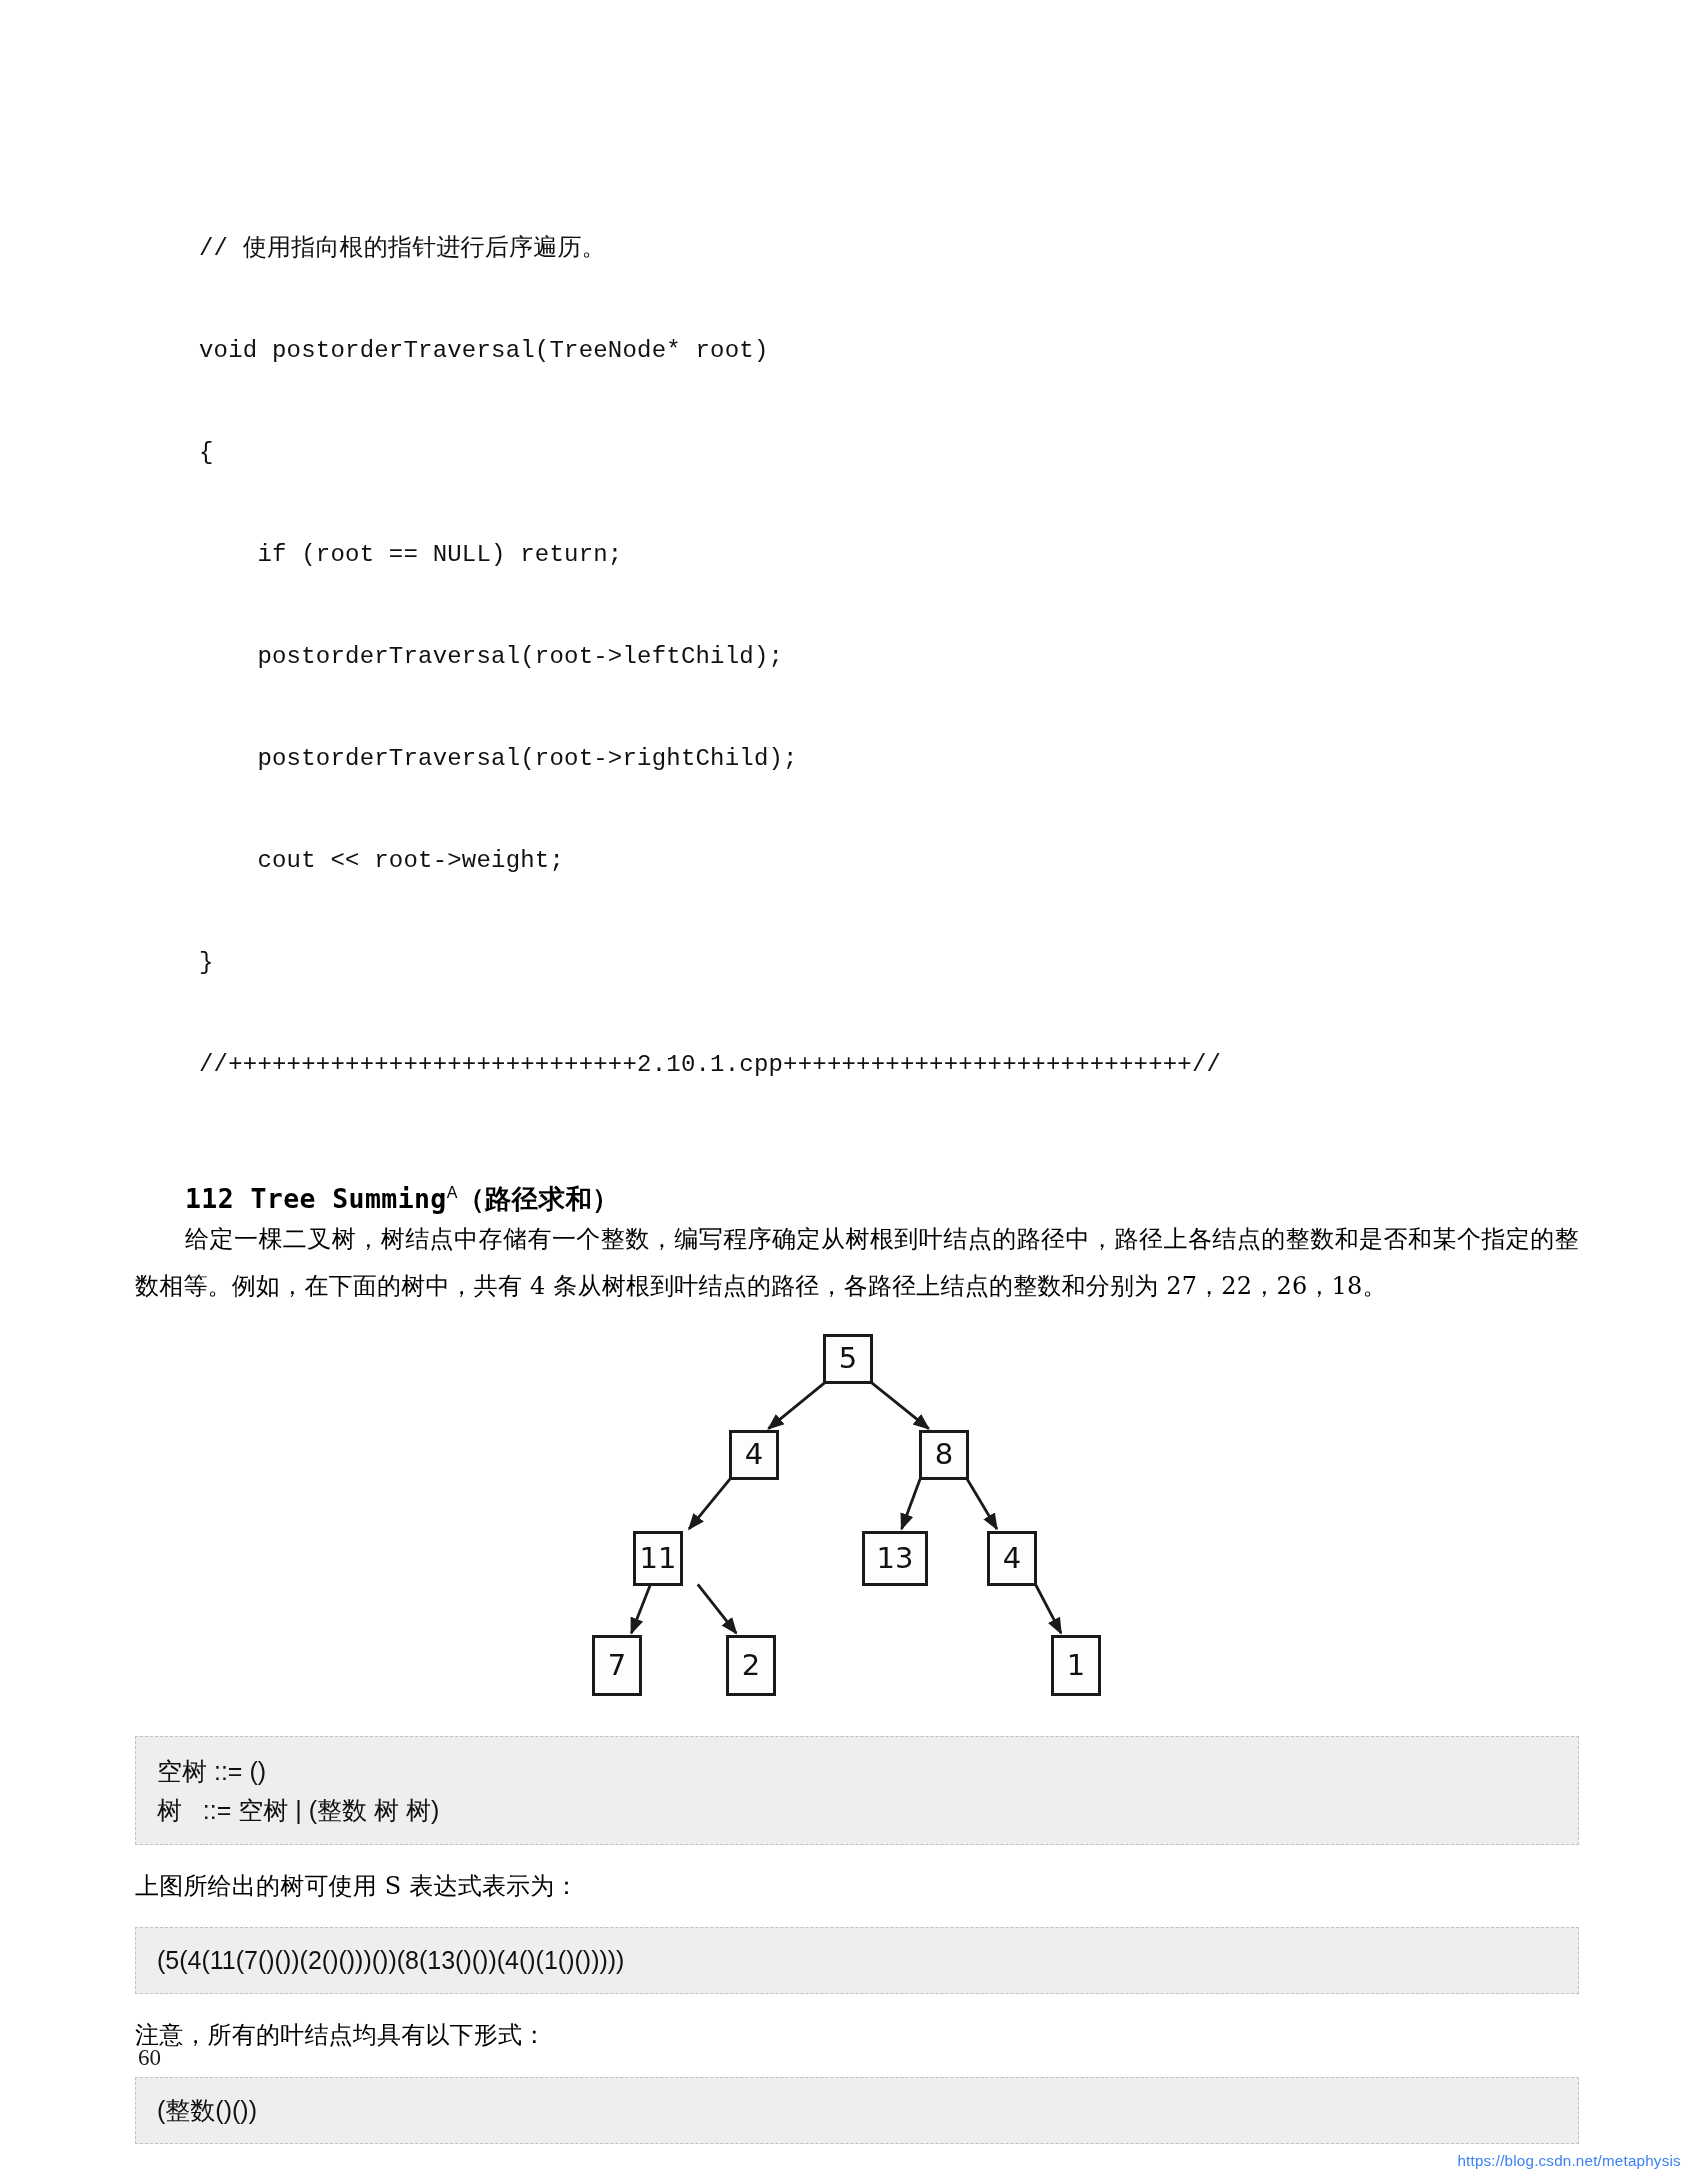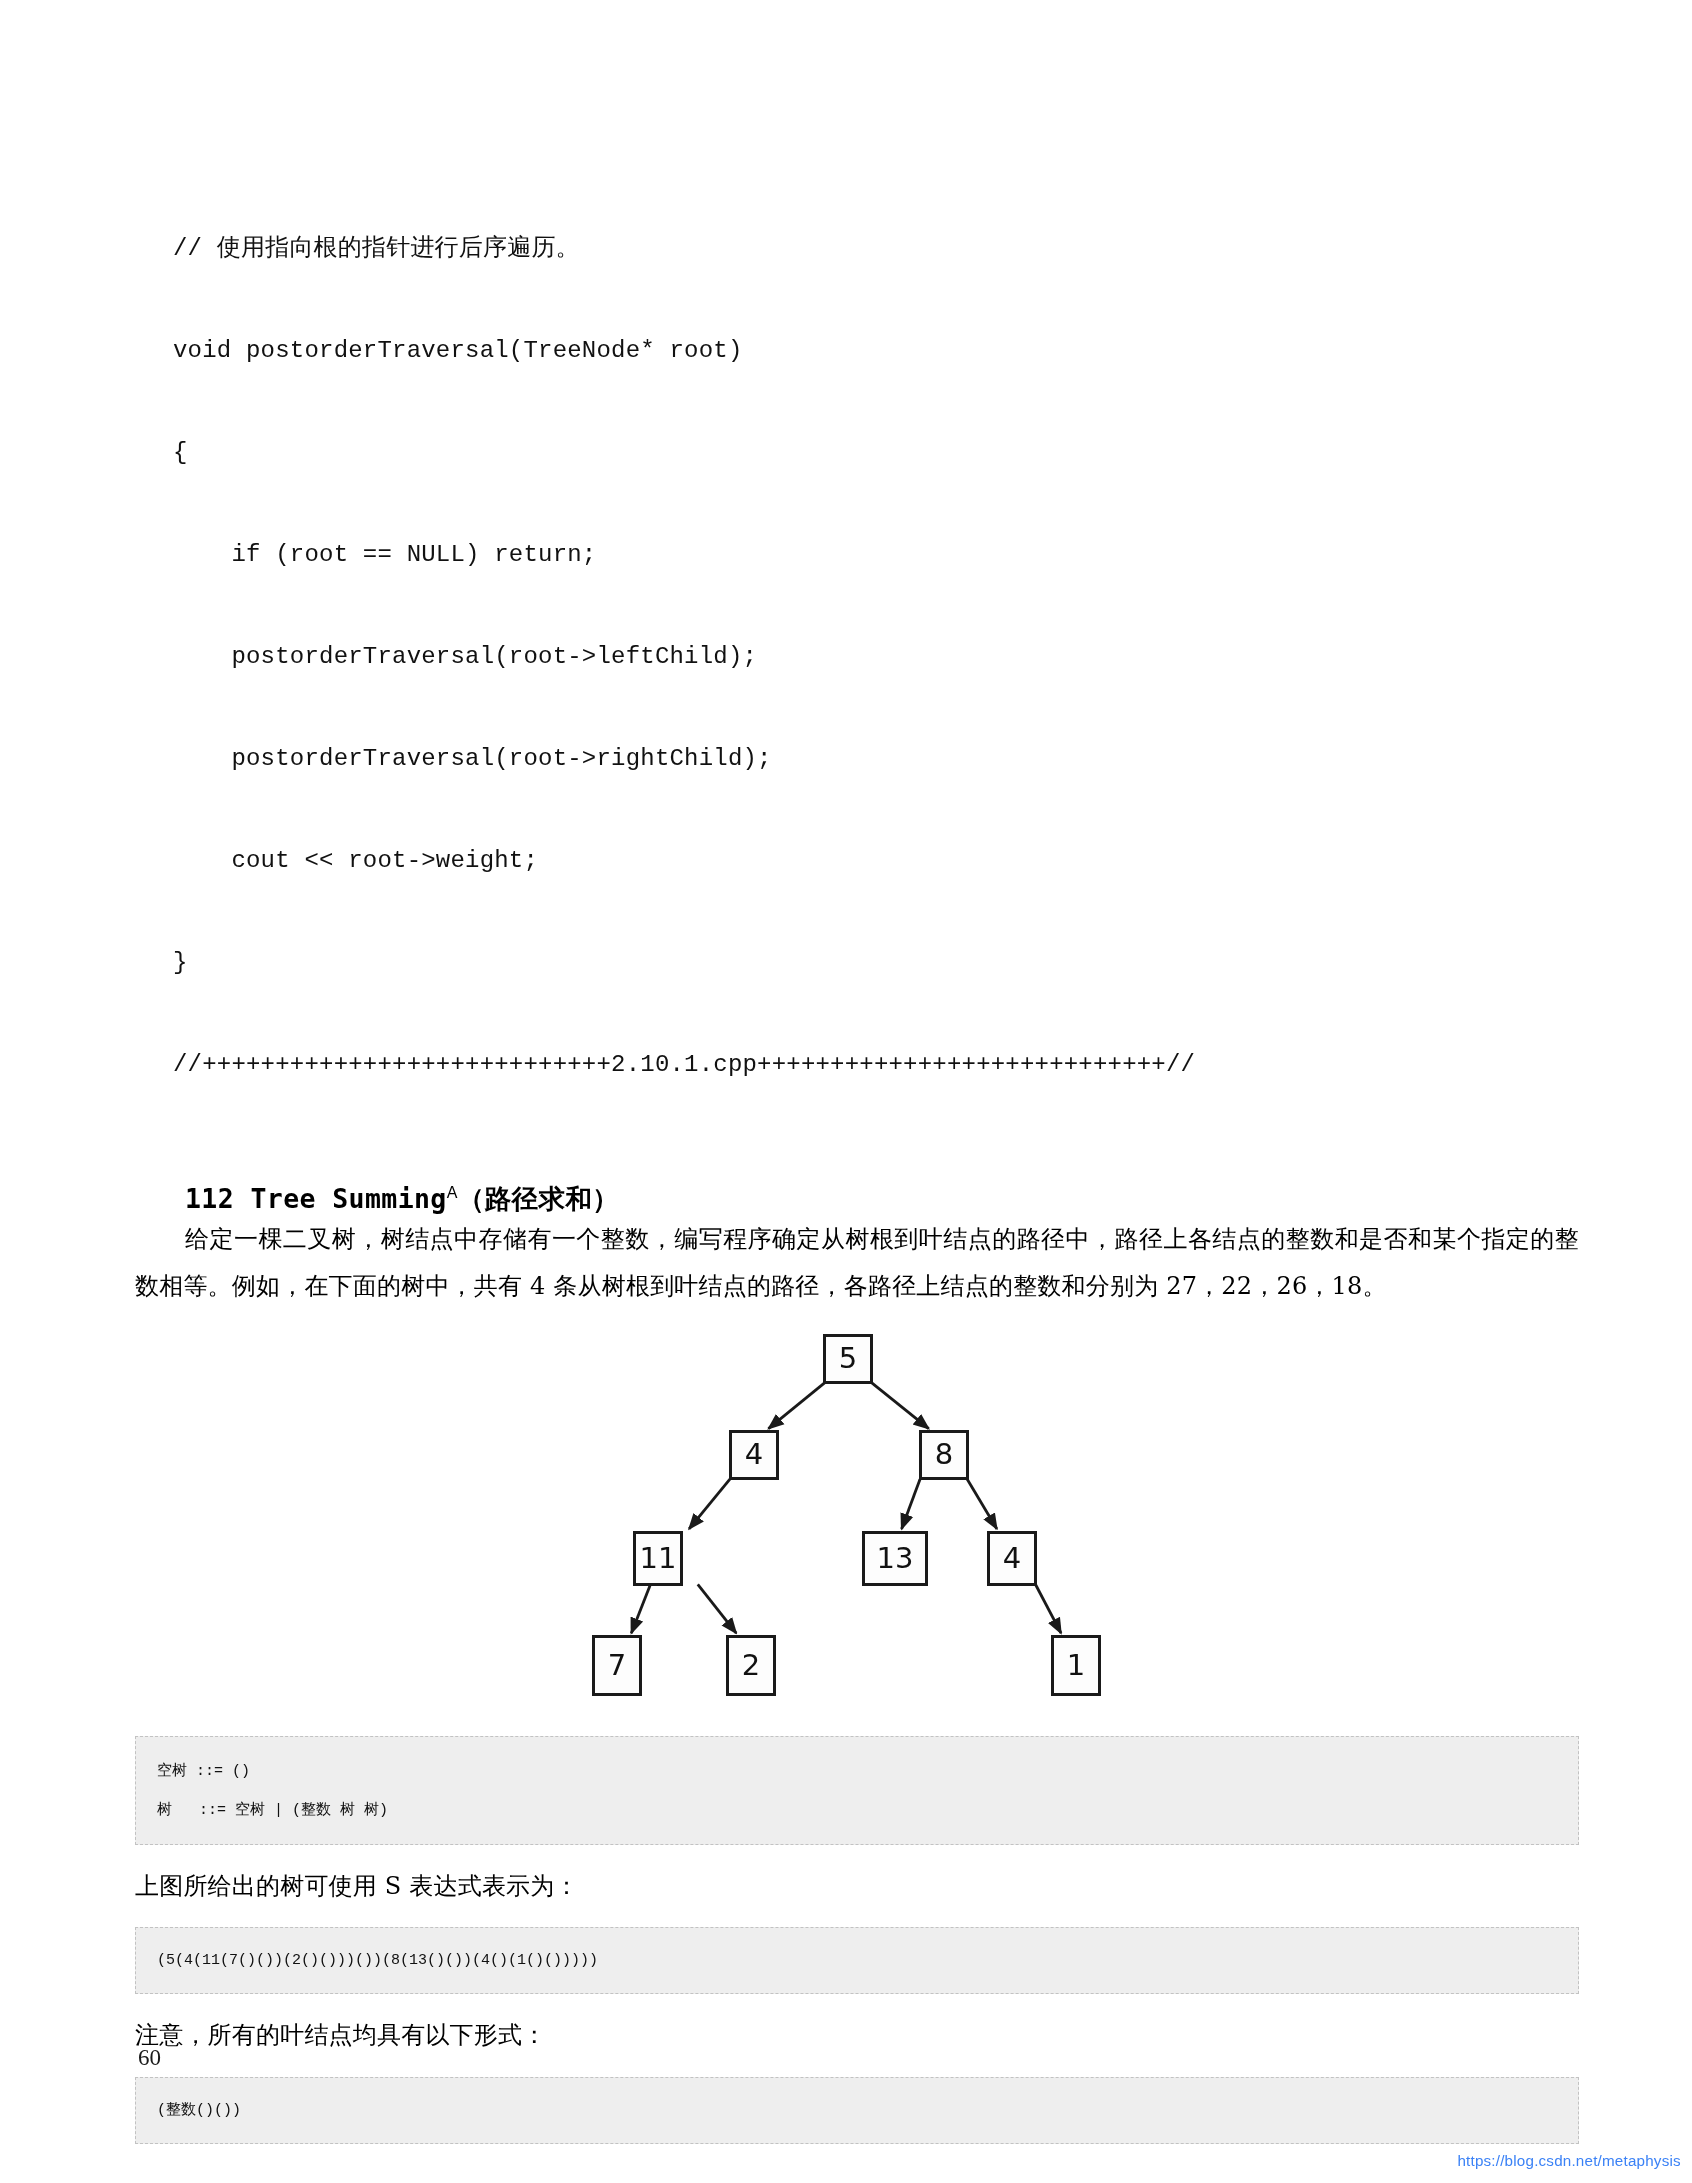--- a/index.html
+++ b/index.html
@@ -29,21 +29,21 @@
     width: 1444px;
   }
 
   
   .code-block {
     font-family: "Liberation Mono", "DejaVu Sans Mono", monospace;
     font-size: 24px;
     line-height: 34px;
     white-space: pre;
     color: #111111;
-    margin-left: 38px;
+    margin-left: 64px;
     padding-top: 164px;
     letter-spacing: 0.2px;
   }
   .code-line { white-space: pre; }
 
   
   .problem-title {
     font-family: "DejaVu Sans Mono", "Liberation Mono", monospace;
     font-weight: bold;
     font-size: 26.5px;
@@ -97,22 +97,22 @@
     justify-content: center;
     color: #111;
     line-height: 1;
   }
 
   
   .shaded {
     background: #eeeeee;
     border: 1.6px dashed #c2c2c2;
     box-sizing: border-box;
-    font-family: Liberation Mono, monospace;
-    font-size: 15px;
+    font-family: Liberation Sans, sans-serif;
+    font-size: 25px;
     line-height: 39px;
     color: #111;
     padding: 14.4px 21px;
     margin: 17.7px 0 17.7px 0;
     white-space: pre;
   }
   .shaded.single { padding: 13px 21px; }
 
   
   .page-number {

